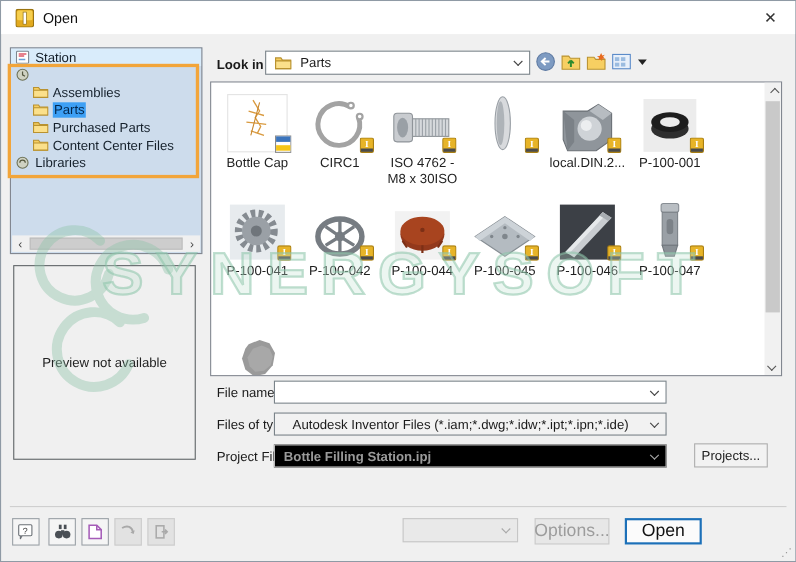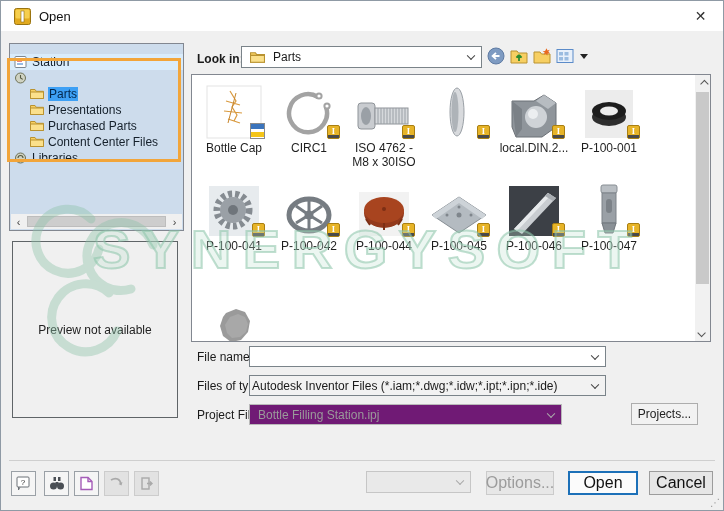--- a/index.html
+++ b/index.html
@@ -7,21 +7,21 @@
   body { font-family:"Liberation Sans", sans-serif; font-size:12px; color:#1a1a1a; }
   #dialog { position:relative; width:724px; height:511px; background:#f0f0f0; border:1px solid #8f9aa5; overflow:hidden; }
 
   
   .titlebar { position:absolute; left:0; top:0; width:100%; height:30px; background:#ffffff; display:flex; align-items:center; }
   .app-icon { width:17px; height:17px; margin-left:13px; }
   .title-text { margin-left:8px; font-size:13px; color:#111; }
   .close-btn { position:absolute; right:0; top:0; width:45px; height:30px; display:flex; align-items:center; justify-content:center; font-size:14px; color:#333; cursor:default; }
 
   
-  .tree { position:absolute; left:8px; top:42px; width:175px; height:188px; background:#cddcec; border:1px solid #828790; overflow:hidden; padding-top:10px; }
+  .tree { position:absolute; left:8px; top:42px; width:175px; height:188px; background:#cddcec; border:1px solid #828790; overflow:hidden; padding-top:0; }
   .trow { height:16px; display:flex; align-items:center; white-space:nowrap; gap:4px; padding-left:4px; }
   .trow.child { padding-left:20px; }
   .trow .ticon { flex:0 0 14px; height:12px; }
   .trow.sel-row { background:#d9ecfb; }
   .tlabel { color:#15202b; }
   .tlabel.hl { background:#3da0f5; color:#03284e; padding:0 1px; }
   .tree-hscroll { position:absolute; left:1px; right:1px; bottom:1px; height:15px; background:#f0f0f0; display:flex; align-items:center; }
   .hs-btn { width:15px; height:15px; display:flex; align-items:center; justify-content:center; color:#444; font-size:11px; }
   .hs-thumb { flex:1; height:11px; margin:0 1px; background:#cdcdcd; border:1px solid #bdbdbd; }
 
@@ -52,22 +52,22 @@
   .cell { position:absolute; width:74px; text-align:center; }
   .r1 { top:6px; } .r2 { top:104px; } .r3 { top:224px; }
   .c1{left:5px} .c2{left:80px} .c3{left:155px} .c4{left:230px} .c5{left:305px} .c6{left:380px}
   .thumb { position:relative; height:58px; display:flex; align-items:flex-end; justify-content:center; }
   .flabel { margin-top:2px; line-height:14px; color:#1f1f1f; }
   .badge { position:absolute; right:6px; bottom:-3px; }
 
   
   .frm-label { position:absolute; left:196px; }
   .fname-combo { left:248px; top:345px; width:357px; height:21px; }
-  .ftype-combo { left:248px; top:374px; width:357px; height:21px; background:#f2f2f2; padding-left:2px; }
-  .proj-combo  { left:248px; top:403px; width:313px; height:21px; background:#701a75; border-color:#b9b9b9; padding-left:8px; color:#9a9a9a; }
+  .ftype-combo { left:248px; top:374px; width:357px; height:21px; background:#f2f2f2; padding-left:16px; }
+  .proj-combo  { left:248px; top:403px; width:357px; height:21px; background:#000000; border-color:#b9b9b9; padding-left:8px; color:#9a9a9a;font-weight:bold; }
   .proj-combo .chev { border-color:#aaa; }
   .projects-btn { position:absolute; left:630px; top:402px; width:67px; height:22px; background:#f2f2f2; border:1px solid #adadad; font-size:12px; color:#222; display:flex; align-items:center; justify-content:center; }
 
   .separator { position:absolute; left:8px; right:8px; top:459px; height:1px; background:#cfcfcf; }
 
   
   .mini-btn { position:absolute; top:470px; width:25px; height:25px; background:#f5f5f5; border:1px solid #9aa0a6; display:flex; align-items:center; justify-content:center; }
   .mini-btn.disabled { background:#e2e2e2; border-color:#cccccc; }
   .mb1{left:10px} .mb2{left:43px} .mb3{left:73px} .mb4{left:103px} .mb5{left:133px}
 
@@ -109,33 +109,33 @@
         <path d="M3 8h6" stroke="#6a9fd8" stroke-width="1.4"></path>
       </svg>
       <span class="tlabel">Station</span>
     </div>
     <div class="trow">
       <svg class="ticon" viewBox="0 0 14 12">
         <circle cx="6.5" cy="6" r="5" fill="#cfd2c2" stroke="#6e7257"></circle>
         <path d="M6.5 3v3l2.2 1.4" stroke="#55583f" stroke-width="1.1" fill="none"></path>
       </svg>
     </div>
-    <div class="trow" style="padding-left:20px">
+    <div class="trow child">
       <svg class="ticon" viewBox="0 0 14 12">
         <path d="M0.5 1.5h4.5l1.3 1.8h7.2v7.2H0.5z" fill="#f7cf62" stroke="#b99230"></path>
         <path d="M0.5 4h13v6.5H0.5z" fill="#fbe08b" stroke="#b99230"></path>
       </svg>
-      <span class="tlabel hl">Parts</span>
-    </div>
-    <div class="trow child">
+      <span class="tlabel">Assemblies</span>
+    </div>
+    <div class="trow" style="padding-left:20px">
       <svg class="ticon" viewBox="0 0 14 12">
         <path d="M0.5 1.5h4.5l1.3 1.8h7.2v7.2H0.5z" fill="#f7cf62" stroke="#b99230"></path>
         <path d="M0.5 4h13v6.5H0.5z" fill="#fbe08b" stroke="#b99230"></path>
       </svg>
-      <span class="tlabel">Presentations</span>
+      <span class="tlabel hl">Parts</span>
     </div>
     <div class="trow child">
       <svg class="ticon" viewBox="0 0 14 12">
         <path d="M0.5 1.5h4.5l1.3 1.8h7.2v7.2H0.5z" fill="#f7cf62" stroke="#b99230"></path>
         <path d="M0.5 4h13v6.5H0.5z" fill="#fbe08b" stroke="#b99230"></path>
       </svg>
       <span class="tlabel">Purchased Parts</span>
     </div>
     <div class="trow child">
       <svg class="ticon" viewBox="0 0 14 12">
@@ -499,21 +499,20 @@
       <rect x="3" y="2" width="7" height="11" fill="none" stroke="#a9a9a9" stroke-width="1.4"></rect>
       <path d="M8 7.5h5M11 5.5l2 2-2 2" fill="none" stroke="#a9a9a9" stroke-width="1.4"></path>
     </svg>
   </div>
 
   <div class="combo foot-combo">
     <span class="chev"></span>
   </div>
   <div class="btn options-btn">Options...</div>
   <div class="btn open-btn">Open</div>
-  <div class="btn cancel-btn">Cancel</div>
   <div class="resize-grip">⋰</div>
 
   <svg class="watermark-logo" width="165" height="165" viewBox="0 0 165 165">
     <g fill="none" stroke="#8fc3aa" stroke-width="9" stroke-linecap="round">
       <path d="M78 22 A32 32 0 1 0 86 52"></path>
       <path d="M140 48 A34 34 0 1 0 118 92"></path>
       <path d="M96 96 A34 34 0 1 0 104 134"></path>
     </g>
   </svg>
   <div class="watermark-text">SYNERGYSOFT</div>

